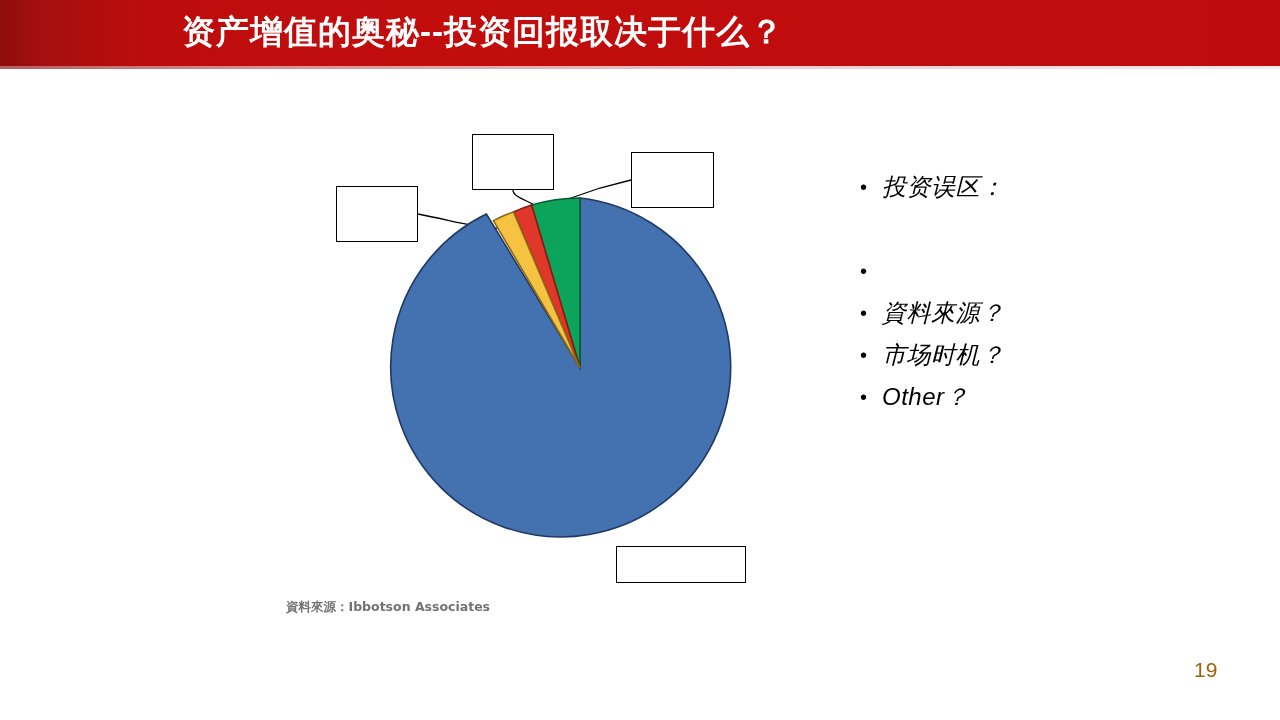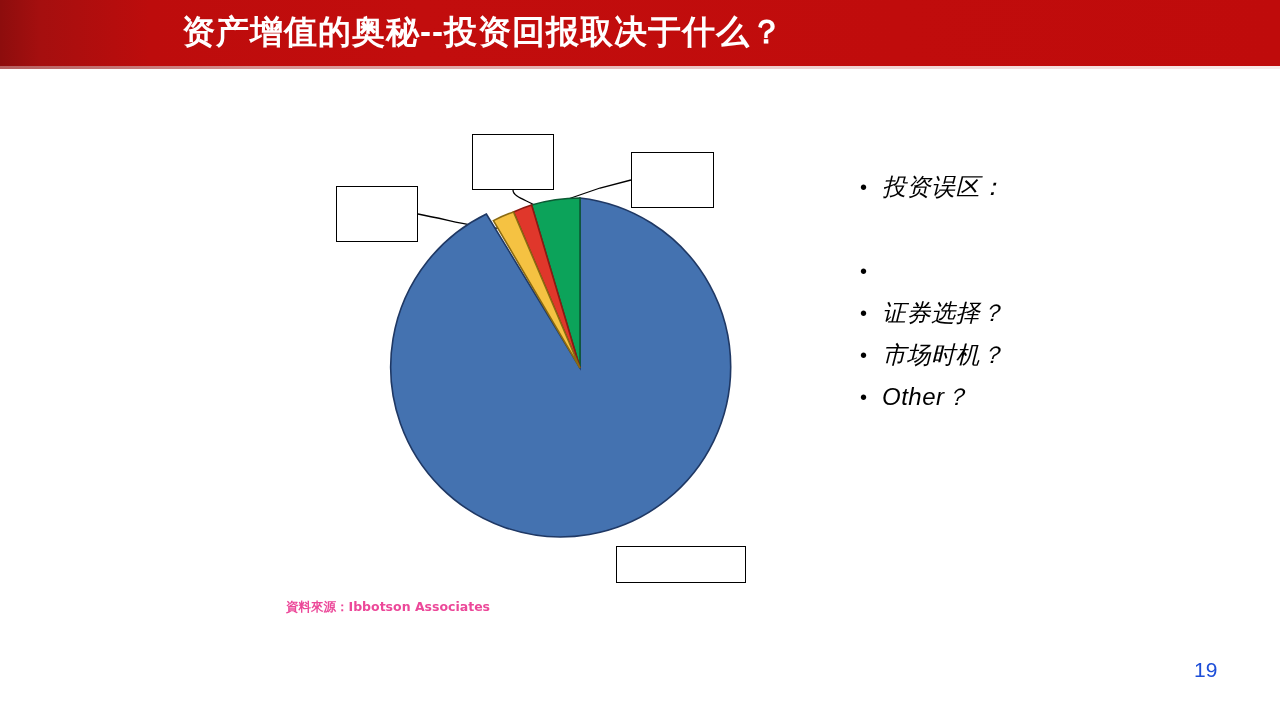--- a/index.html
+++ b/index.html
@@ -69,21 +69,21 @@
     border: 1.6px solid #000000;
     box-sizing: border-box;
   }
 
   
   #source-note {
     position: absolute;
     left: 286px;
     top: 598px;
     width: 520px;
-    color: #ec4899;
+    color: #737373;
     font-size: 12.5px;
     line-height: 17px;
     font-weight: bold;
     font-family: "DejaVu Sans", "Liberation Sans", sans-serif;
   }
   #source-note div { white-space: nowrap; }
 
   
   #bullet-list {
     position: absolute;
@@ -110,21 +110,21 @@
     box-sizing: border-box;
   }
   .bullet-label { white-space: nowrap; letter-spacing: .5px; font-style: italic; }
 
   
   #page-number {
     position: absolute;
     left: 1194px;
     top: 658px;
     font-size: 21px;
-    color: #1d4ed8;
+    color: #a16207;
   }
 </style>
 </head>
 <body>
 
 <div id="title-band">
   <div id="title-text">资产增值的奥秘--投资回报取决于什么？</div>
 </div>
 
 <div id="chart-area">
@@ -161,21 +161,21 @@
   </div>
   <div class="bullet-row spacer">
     <span class="bullet-dot"></span>
     <span class="bullet-label"></span>
   </div>
   <div class="bullet-row">
     <span class="bullet-dot">•</span>
   </div>
   <div class="bullet-row">
     <span class="bullet-dot">•</span>
-    <span class="bullet-label">证券选择？</span>
+    <span class="bullet-label">資料來源？</span>
   </div>
   <div class="bullet-row">
     <span class="bullet-dot">•</span>
     <span class="bullet-label">市场时机？</span>
   </div>
   <div class="bullet-row">
     <span class="bullet-dot">•</span>
     <span class="bullet-label">Other？</span>
   </div>
 </div>

